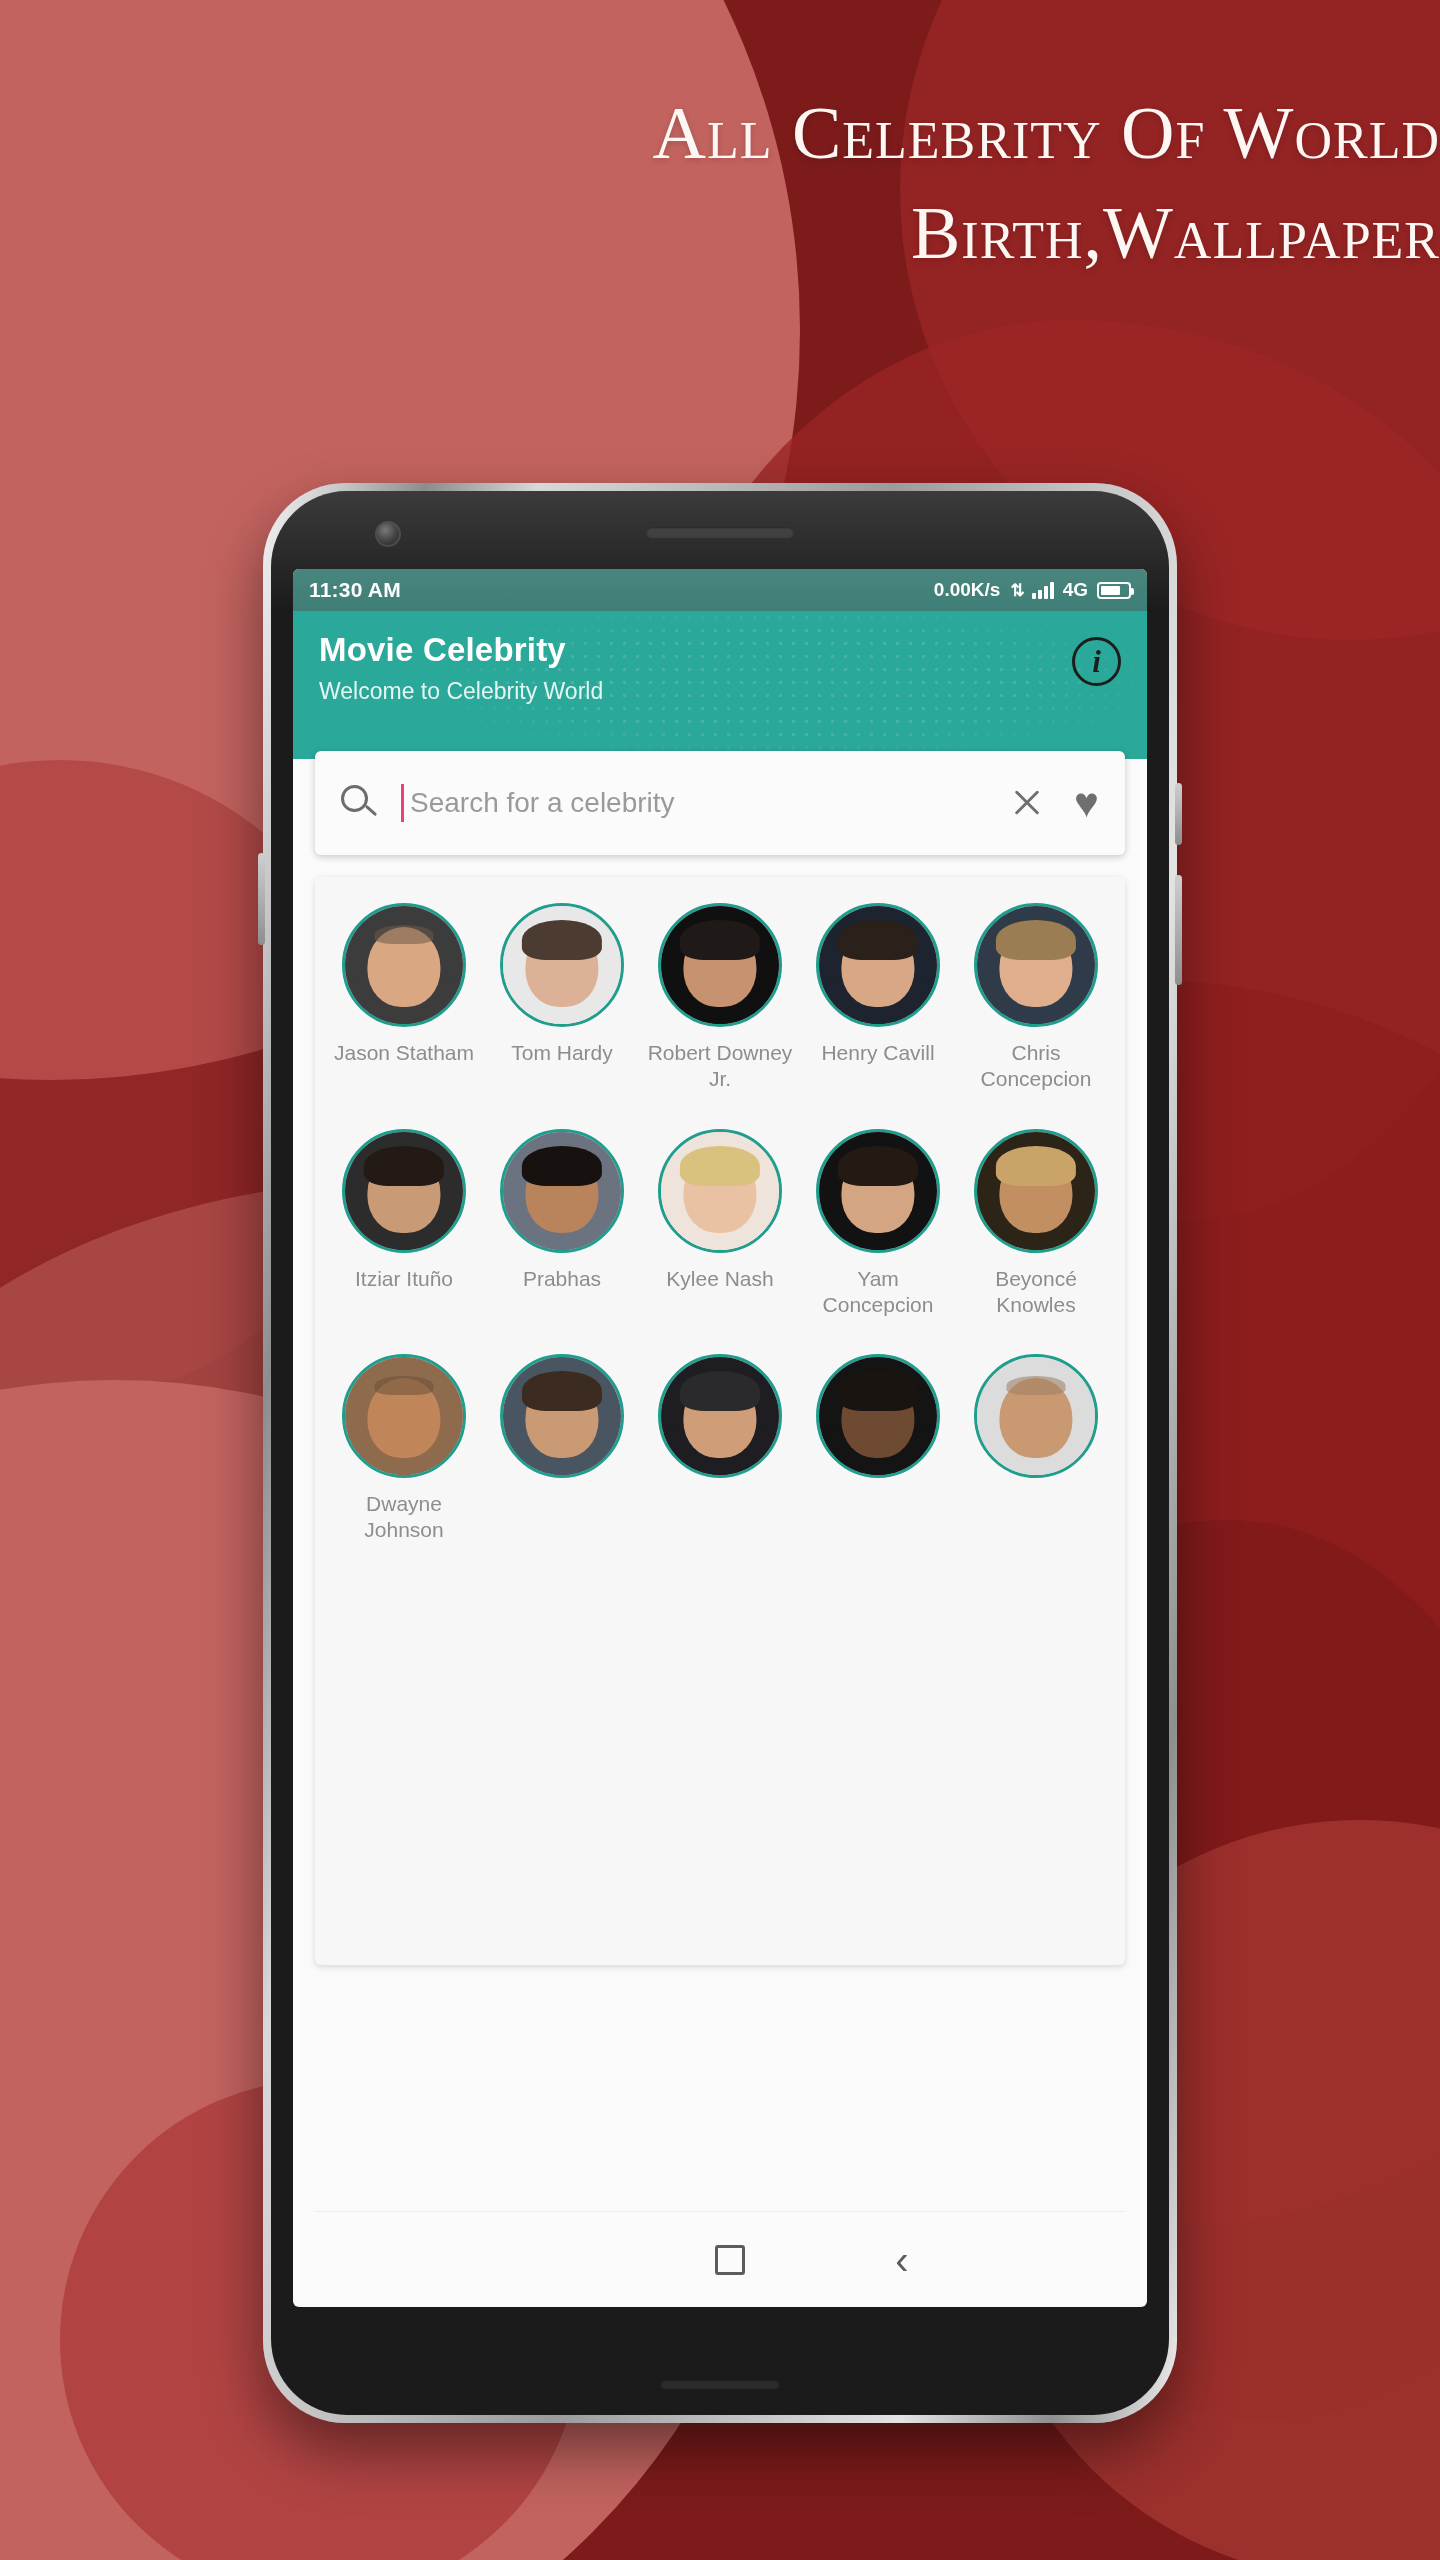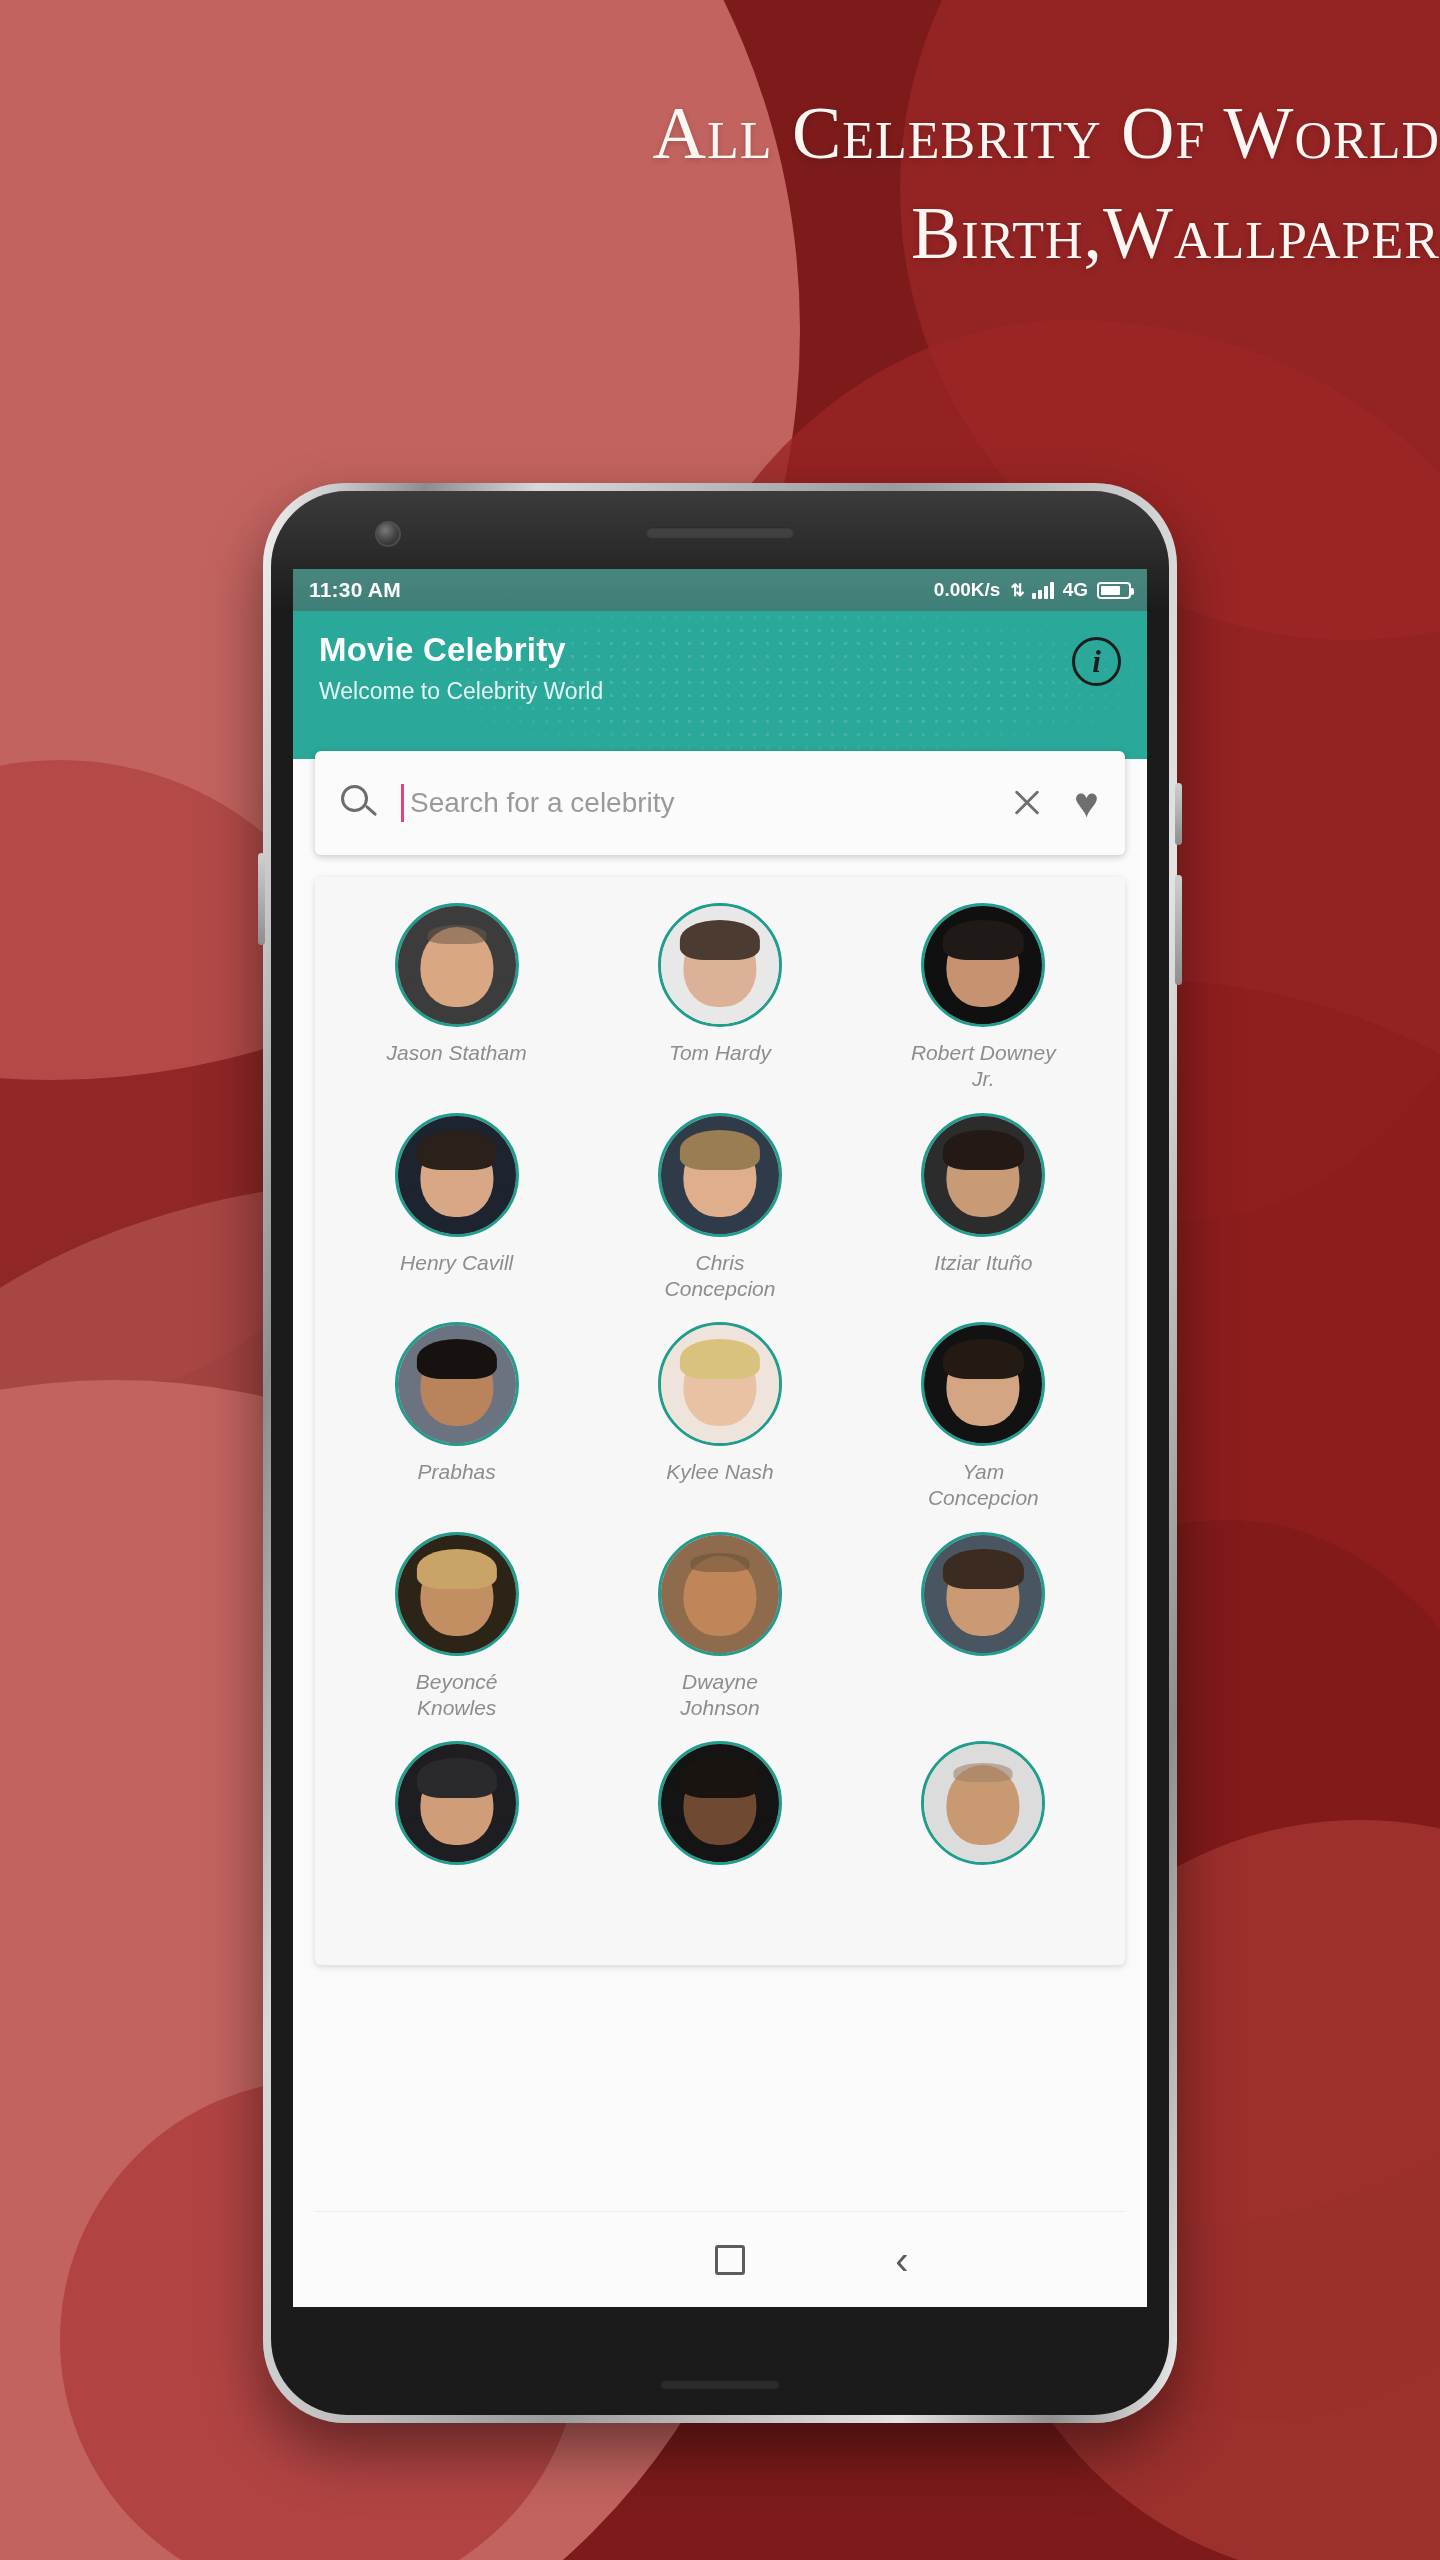--- a/index.html
+++ b/index.html
@@ -86,21 +86,21 @@
     background:#2e2e2e; box-shadow:inset 0 1px 2px rgba(0,0,0,.7);
   }
   .front-cam{
     position:absolute; top:30px; left:104px;
     width:26px; height:26px; border-radius:50%;
     background:radial-gradient(circle at 38% 34%,#6b6b6b 0%,#3a3a3a 45%,#242424 70%,#444 100%);
     border:2px solid #3b3b3b;
   }
   .screen{
     position:absolute; left:22px; right:22px; top:78px; bottom:108px;
-    background:#fafafa; overflow:hidden;
+    background:#fafafa; overflow:hidden;border-radius:6px;
   }
 
   
   .side-btn{ position:absolute; background:linear-gradient(180deg,#cfcfcf,#8e8e8e); border-radius:4px; }
   .side-btn.left-1{ left:-5px; top:370px; width:7px; height:92px; }
   .side-btn.right-1{ right:-5px; top:300px; width:7px; height:62px; }
   .side-btn.right-2{ right:-5px; top:392px; width:7px; height:110px; }
 
   
   .statusbar{
@@ -186,21 +186,21 @@
   .heart{ flex:0 0 auto; color:#6f6f6f; font-size:42px; line-height:1; }
 
   
   .grid-card{
     margin:22px 22px 0 22px;
     background:#f7f7f7; border-radius:6px;
     box-shadow:0 2px 6px rgba(0,0,0,.14);
     padding:26px 10px 22px 10px;
     height:1088px; overflow:hidden;
   }
-  .grid{ display:grid; grid-template-columns:repeat(3,1fr); row-gap:20px;font-style:italic; }
+  .grid{ display:grid; grid-template-columns:repeat(5,1fr); row-gap:36px; }
   .cell{ display:flex; flex-direction:column; align-items:center; }
   .ava{
     width:124px; height:124px; border-radius:50%;
     border:3px solid #1f9d8d; overflow:hidden; position:relative;
     background:#cfcfcf;
   }
   .ava .ph{ position:absolute; inset:0; }
   .cell-name{
     margin-top:13px; color:#8d8d8d; font-size:21px;
     text-align:center; line-height:1.25; max-width:150px;

